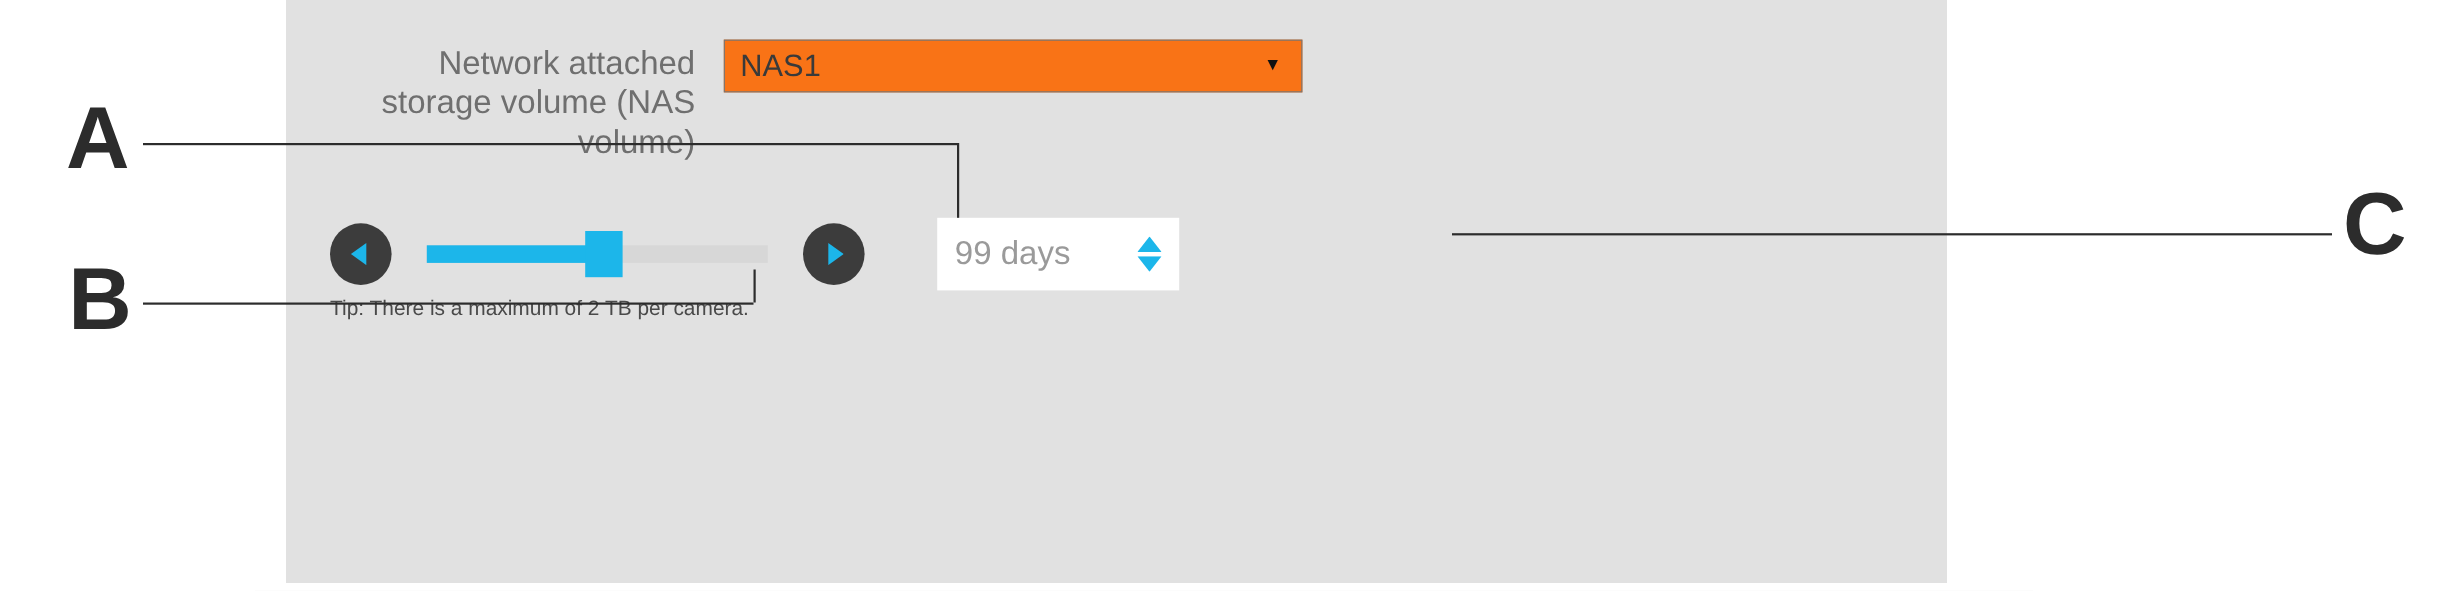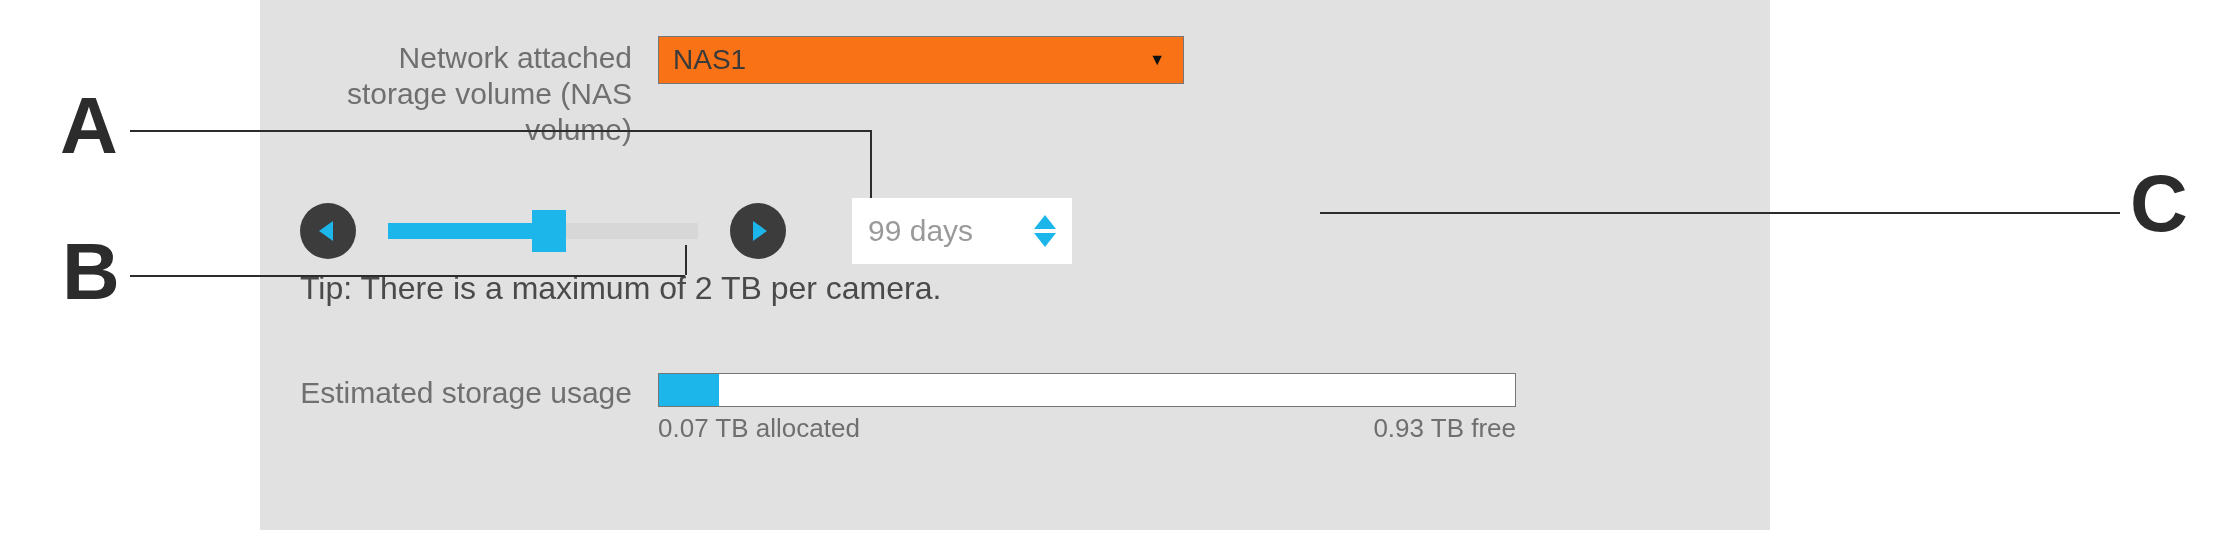--- a/index.html
+++ b/index.html
@@ -133,21 +133,21 @@
     }
     .stepper .arrows {
       display: flex;
       flex-direction: column;
       gap: 4px;
     }
     .stepper .arrows svg { display:block; }
 
     .tip {
       color: #4a4a4a;
-      font-size: 32px;
+      font-size: 19px;
       margin-top: 6px;
     }
 
     
     .usage-bar {
       width: 858px;
       height: 34px;
       background: #ffffff;
       border: 1px solid #767676;
       position: relative;
@@ -241,30 +241,20 @@
             </span>
           </span>
         </div>
 
       </div>
       <div class="tip">Tip: There is a maximum of 2 TB per camera.</div>
     </div>
   </div>
 
   <div class="row" style="margin-top:66px;">
-    <div class="label-col" style="padding-top:2px;">Estimated storage usage</div>
-    <div class="control-col">
-      <div class="usage-bar">
-        <div class="usage-fill" id="usage-fill" style="width: 7%;"></div>
-      </div>
-      <div class="usage-labels">
-        <span>0.07 TB allocated</span>
-        <span>0.93 TB free</span>
-      </div>
-    </div>
   </div>
 
 </div>
 
 <div class="anno" style="left:60px; top:86px;">A</div>
 <div class="anno" style="left:62px; top:232px;">B</div>
 <div class="anno" style="left:2130px; top:164px;">C</div>
 
 <div class="leader leader-h" style="left:130px; top:130px; width:740px;"></div>
 <div class="leader leader-v" style="left:870px; top:130px; height:68px;"></div>

